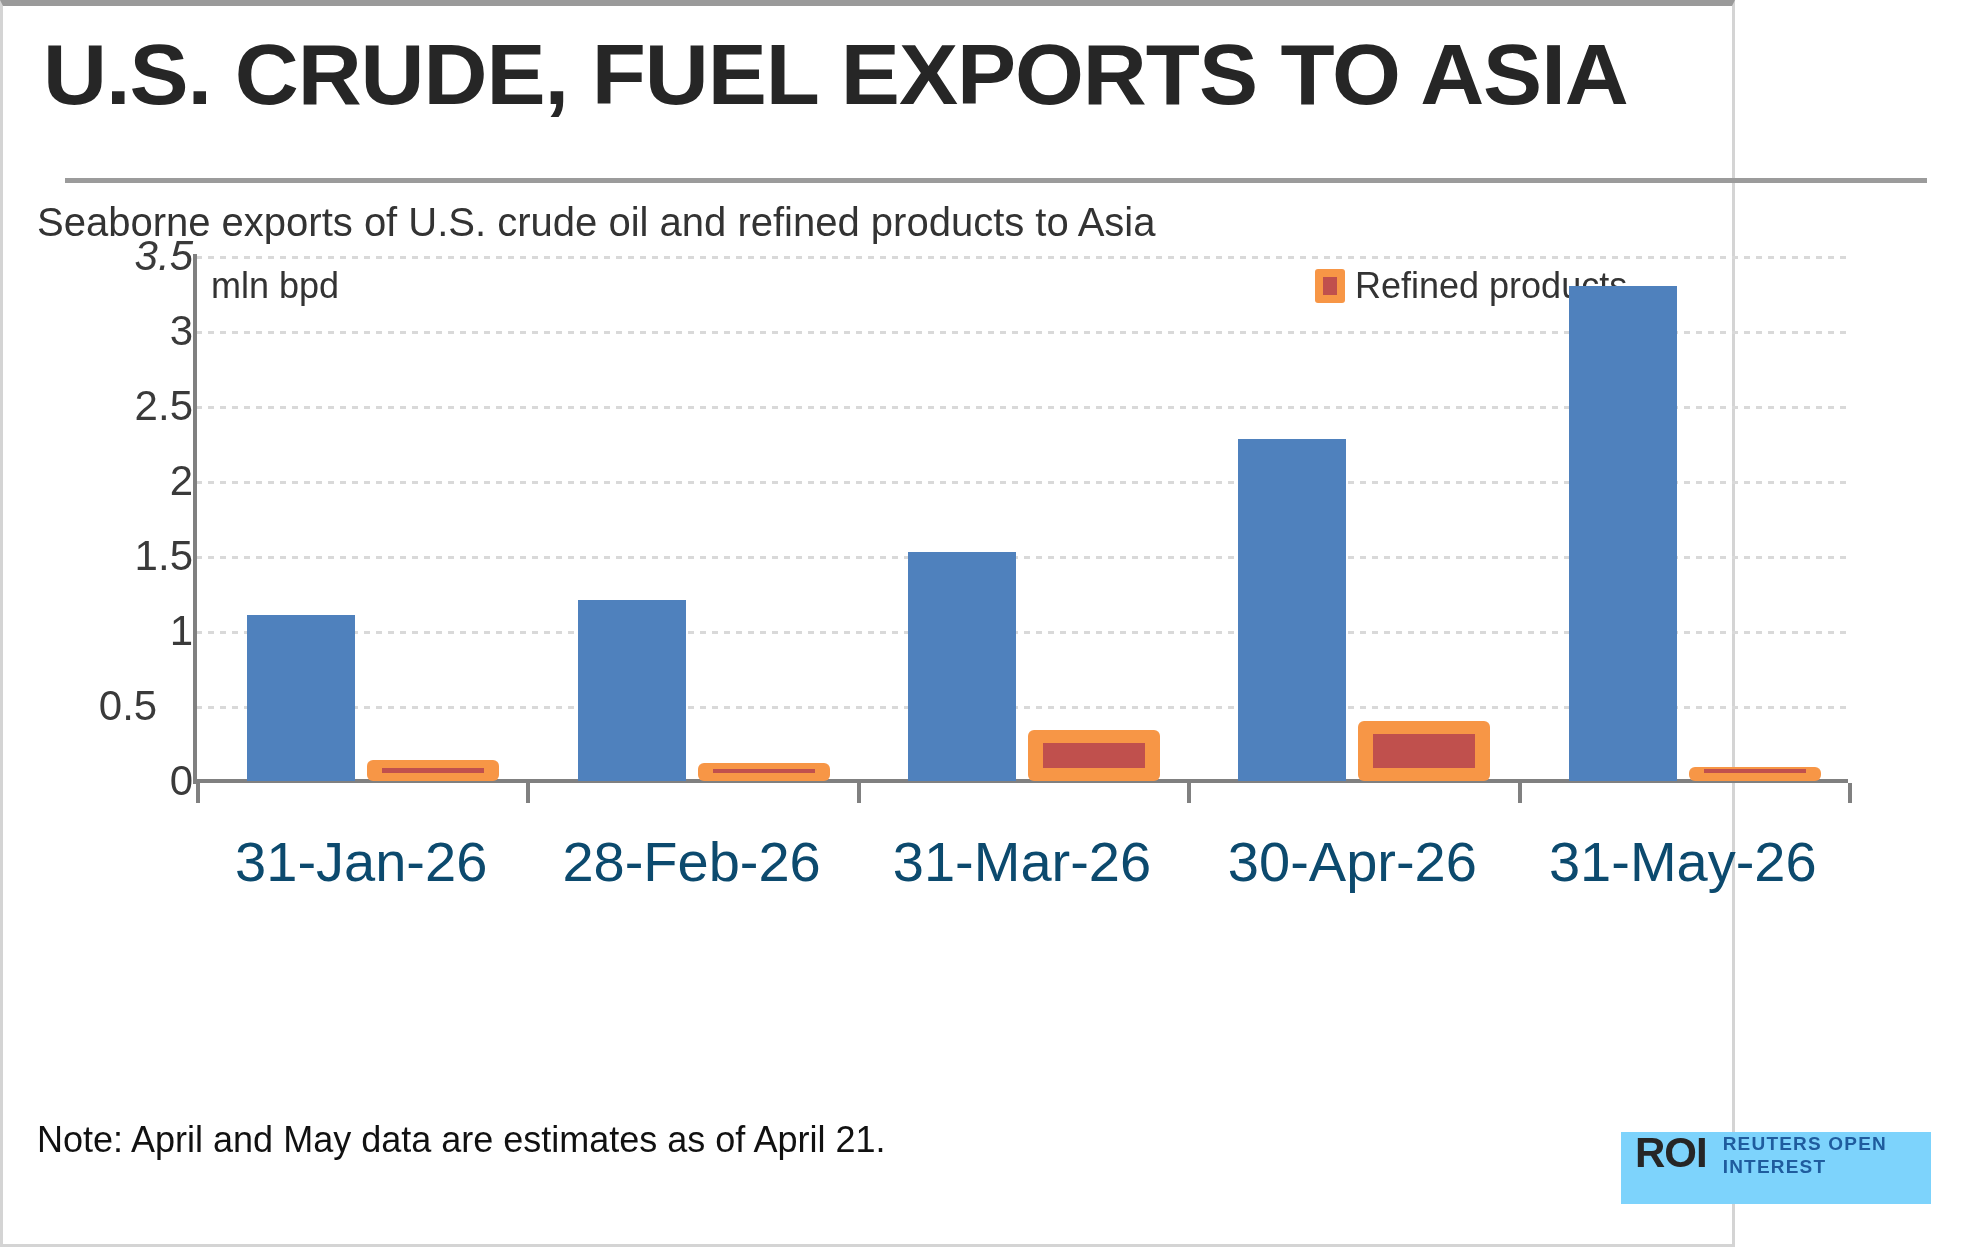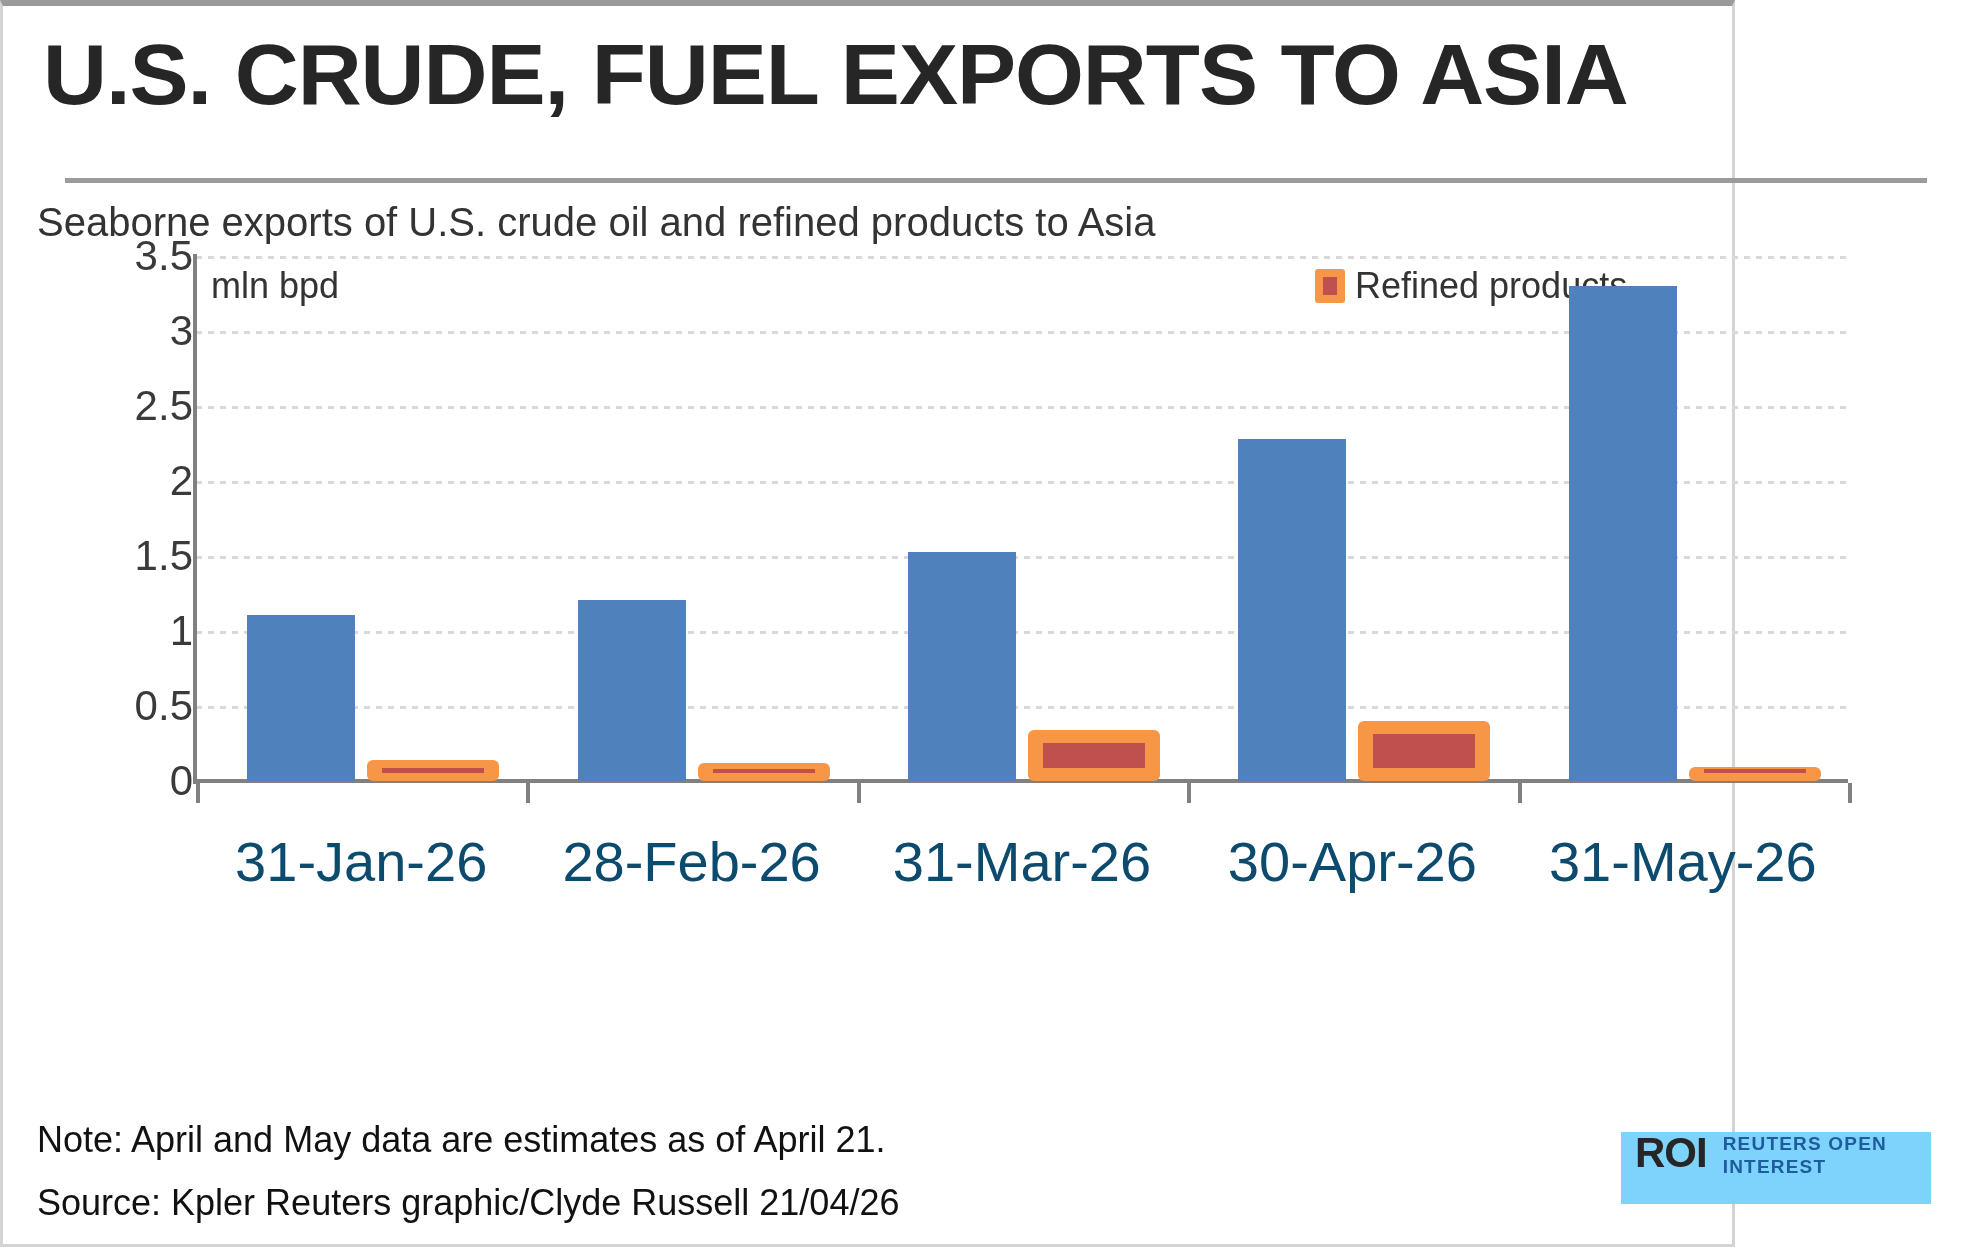--- a/index.html
+++ b/index.html
@@ -148,27 +148,27 @@
       <div class="gridline" style="top: 375px;"></div>
       <div class="gridline" style="top: 300px;"></div>
       <div class="gridline" style="top: 225px;"></div>
       <div class="gridline" style="top: 150px;"></div>
       <div class="gridline" style="top: 75px;"></div>
       <div class="gridline" style="top: 0px;"></div>
     </div>
 
   <div id="yaxis">
       <div class="ytick" style="top: 535px;">0</div>
-      <div class="ytick" style="top: 460px;">0.5</div>
+      <div class="ytick" style="top: 460px; text-align: center;">0.5</div>
       <div class="ytick" style="top: 385px;">1</div>
       <div class="ytick" style="top: 310px;">1.5</div>
       <div class="ytick" style="top: 235px;">2</div>
       <div class="ytick" style="top: 160px;">2.5</div>
       <div class="ytick" style="top: 85px;">3</div>
-      <div class="ytick" style="top: 10px;">3.5</div>
+      <div class="ytick" style="top: 10px; font-style: italic;">3.5</div>
     </div>
   <div id="axisline-y"></div>
   <div id="axisline-x"></div>
 
   <div id="bars-layer">
       <div class="tickmark" style="left: 193px;"></div>
       <div class="bar bar-crude" title="31-Jan-26: 1.11" style="width: 108px; height: 166.5px; left: 244.2px; top: 608.5px;"></div>
       <div class="bar bar-refined" title="31-Jan-26: 0.14" style="width: 132px; height: 21px; left: 364.2px; top: 754px;">
         <div class="bar-refined-inner" style="height: 5px; margin-bottom: 8px;"></div>
       </div>
@@ -194,21 +194,20 @@
       <div class="tickmark" style="left: 1514.6px;"></div>
       <div class="bar bar-crude" title="31-May-26: 3.3" style="width: 108px; height: 495px; left: 1565.8px; top: 280px;"></div>
       <div class="bar bar-refined" title="31-May-26: 0.06" style="width: 132px; height: 14px; left: 1685.8px; top: 761px;">
         <div class="bar-refined-inner" style="height: 4px; margin-bottom: 8px;"></div>
       </div>
       <div class="xlabel" style="left: 1514.6px; width: 330.4px;">31-May-26</div>
       <div class="tickmark" style="left: 1845px;"></div>
     </div>
 
   <div id="note">Note: April and May data are estimates as of April 21.</div>
-  <div id="source">Source: Kpler    Reuters graphic/Clyde Russell 21/04/26</div>
 
   <div id="roi">
     <span id="roi-mark">ROI</span>
     <span id="roi-words">
       <span>REUTERS OPEN</span><br>
       <span>INTEREST</span>
     </span>
   </div>
 
 </div>

